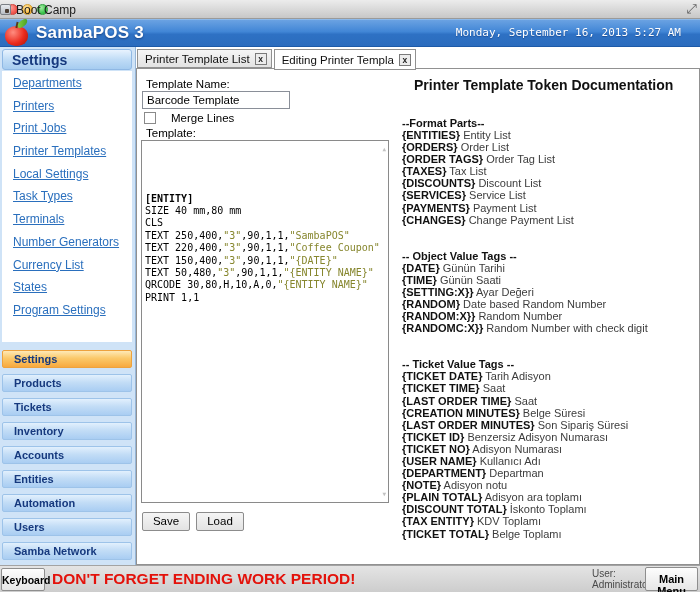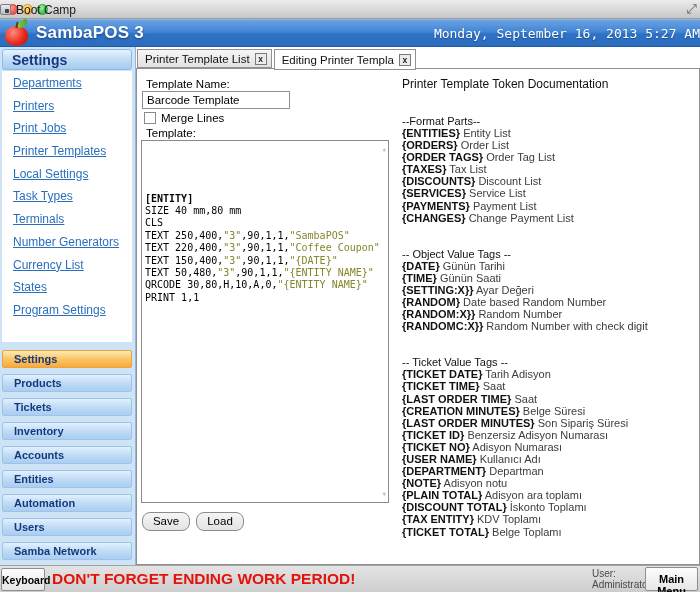--- a/index.html
+++ b/index.html
@@ -28,22 +28,22 @@
     border-top:1px solid #8cb9ea; border-bottom:1px solid #1d5aa8; }
   .apple { position:absolute; left:4px; top:0px; width:26px; height:27px; }
   .apple-body { position:absolute; left:1px; bottom:1px; width:23px; height:20px;
     background:radial-gradient(circle at 35% 32%, #ff8d80, #ea2a1d 55%, #a81205);
     border-radius:48% 48% 46% 46%; }
   .apple-stem { position:absolute; left:12px; top:2px; width:2px; height:6px; background:#5d3a14; transform:rotate(12deg); }
   .apple-leaf { position:absolute; left:13px; top:0px; width:11px; height:7px;
     background:linear-gradient(115deg,#8ed648,#3f9a1d); border-radius:75% 25% 75% 25%; transform:rotate(-20deg); }
   .app-title { position:absolute; left:36px; top:3px; font-size:17px; font-weight:bold; color:#fff;
     text-shadow:0 1px 2px rgba(10,30,80,.55); letter-spacing:.2px; }
-  .app-datetime { position:absolute; right:0; top:6px; font-family:"DejaVu Sans Mono", monospace;
-    font-size:13px; color:#fff; text-shadow:0 1px 1px rgba(10,30,80,.4); }
+  .app-datetime { position:absolute; right:19px; top:6px; font-family:"DejaVu Sans Mono", monospace;
+    font-size:11px; color:#fff; text-shadow:0 1px 1px rgba(10,30,80,.4); }
 
   
   .sidebar { position:absolute; top:47px; left:0; width:136px; bottom:27px;
     background:#cfe3f7; border-right:1px solid #96b6d8; }
   .sb-head { position:absolute; top:2px; left:2px; right:3px; height:21px;
     background:linear-gradient(#e8f3fe,#c0dcf6 50%,#a6ccf0); border:1px solid #8fb8e4; border-radius:3px;
     font-size:14px; font-weight:bold; color:#16397e; padding:2px 0 0 9px; }
   .sb-links { position:absolute; top:24px; left:2px; right:3px; height:271px; background:#fff; padding:5px 0 0 11px; }
   .sb-link { font-size:12px; color:#2a6fbd; text-decoration:underline; height:22.7px; cursor:pointer; }
   .sb-btns { position:absolute; top:303px; left:2px; right:3px; }
@@ -59,39 +59,39 @@
     border:1px solid #919191; background:linear-gradient(#f6f6f6,#e2e2e2); font-size:11.5px; color:#111;
     margin-right:2px; cursor:pointer; }
   .tab.active { background:#fff; height:21px; z-index:3; position:relative; }
   .tab-close { width:12px; height:12px; border:1px solid #7a7a7a; background:#ececec; font-size:8.5px;
     font-weight:bold; line-height:10px; text-align:center; color:#222; cursor:pointer; }
   .panel { position:absolute; top:21px; left:0; right:0; bottom:0; border:1px solid #919191; background:#fff; z-index:2; }
 
   .lbl { position:absolute; font-size:11.5px; color:#000; }
   .tname-input { position:absolute; left:5px; top:22px; width:148px; height:18px; border:1px solid #8a8f98;
     font-family:"Liberation Sans", sans-serif; font-size:11.5px; padding:0 10px 0 4px; color:#000; }
-  .chk-row { position:absolute; left:7px; top:43px; display:flex; align-items:flex-end; gap:5px; }
+  .chk-row { position:absolute; left:7px; top:43px; display:flex; align-items:flex-end; gap:15px; }
   .chk-box { width:12px; height:12px; border:1px solid #8a8a8a; background:#fff; cursor:pointer; }
   .chk-lbl { font-size:11.5px; }
 
   .code-area { position:absolute; left:4px; top:71px; width:248px; height:363px; border:1px solid #8a8a8a;
     background:#fff; font-family:"DejaVu Sans Mono", monospace; font-size:10px; line-height:12.4px;
     padding:2px 14px 2px 3px; overflow:hidden; white-space:pre; cursor:text; }
   .code-line .str { color:#86862d; }
   .code-line .bold { font-weight:bold; }
   .sb-arrow { position:absolute; right:2px; font-size:6px; color:#c2c2c2; }
 
-  .btn { position:absolute; height:19px; border:1px solid #8c8c8c; border-radius:8px;
+  .btn { position:absolute; height:19px; border:1px solid #8c8c8c; border-radius:2px;
     background:linear-gradient(#f5f5f5,#e3e3e3); font-size:11.5px; color:#000; text-align:center;
     padding-top:2px; cursor:pointer; }
 
   
   .docs { position:absolute; left:265px; top:8px; width:295px; font-size:11px; color:#3c3c3c; }
-  .doc-title { font-size:12px; font-weight:normal; color:#111; margin-bottom:13px; }
-  .doc-heading { font-weight:normal; color:#111; margin-top:24px; }
+  .doc-title { font-size:14px; font-weight:bold; color:#111; margin-bottom:13px;margin-left:12px; }
+  .doc-heading { font-weight:bold; color:#111; margin-top:24px; }
   .doc-entry { line-height:12.1px; }
   .doc-entry b { color:#111; }
 
   
   .bottombar { position:absolute; left:0; right:0; bottom:0; height:27px;
     background:linear-gradient(#e4e4e4,#cdcdcd); border-top:1px solid #a3a3a3; }
   .kb-btn { position:absolute; left:1px; top:2px; width:44px; height:23px; border:1px solid #8e8e8e;
     border-radius:2px; background:linear-gradient(#fdfdfd,#e6e6e6); font-size:10.5px; font-weight:bold;
     text-align:center; padding-top:5px; cursor:pointer; }
   .warning { position:absolute; left:52px; top:4px; font-size:15.5px; font-weight:bold; color:#e3120b; }

